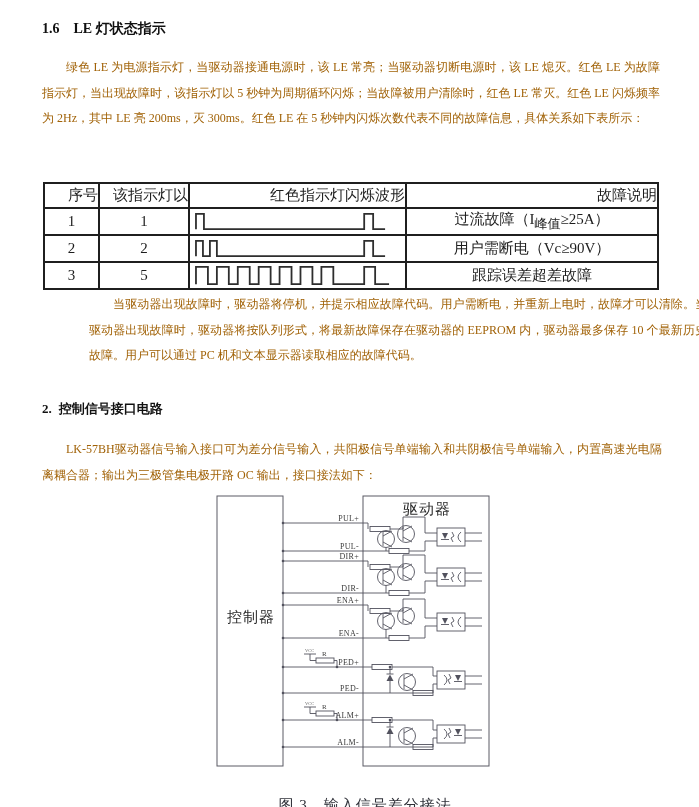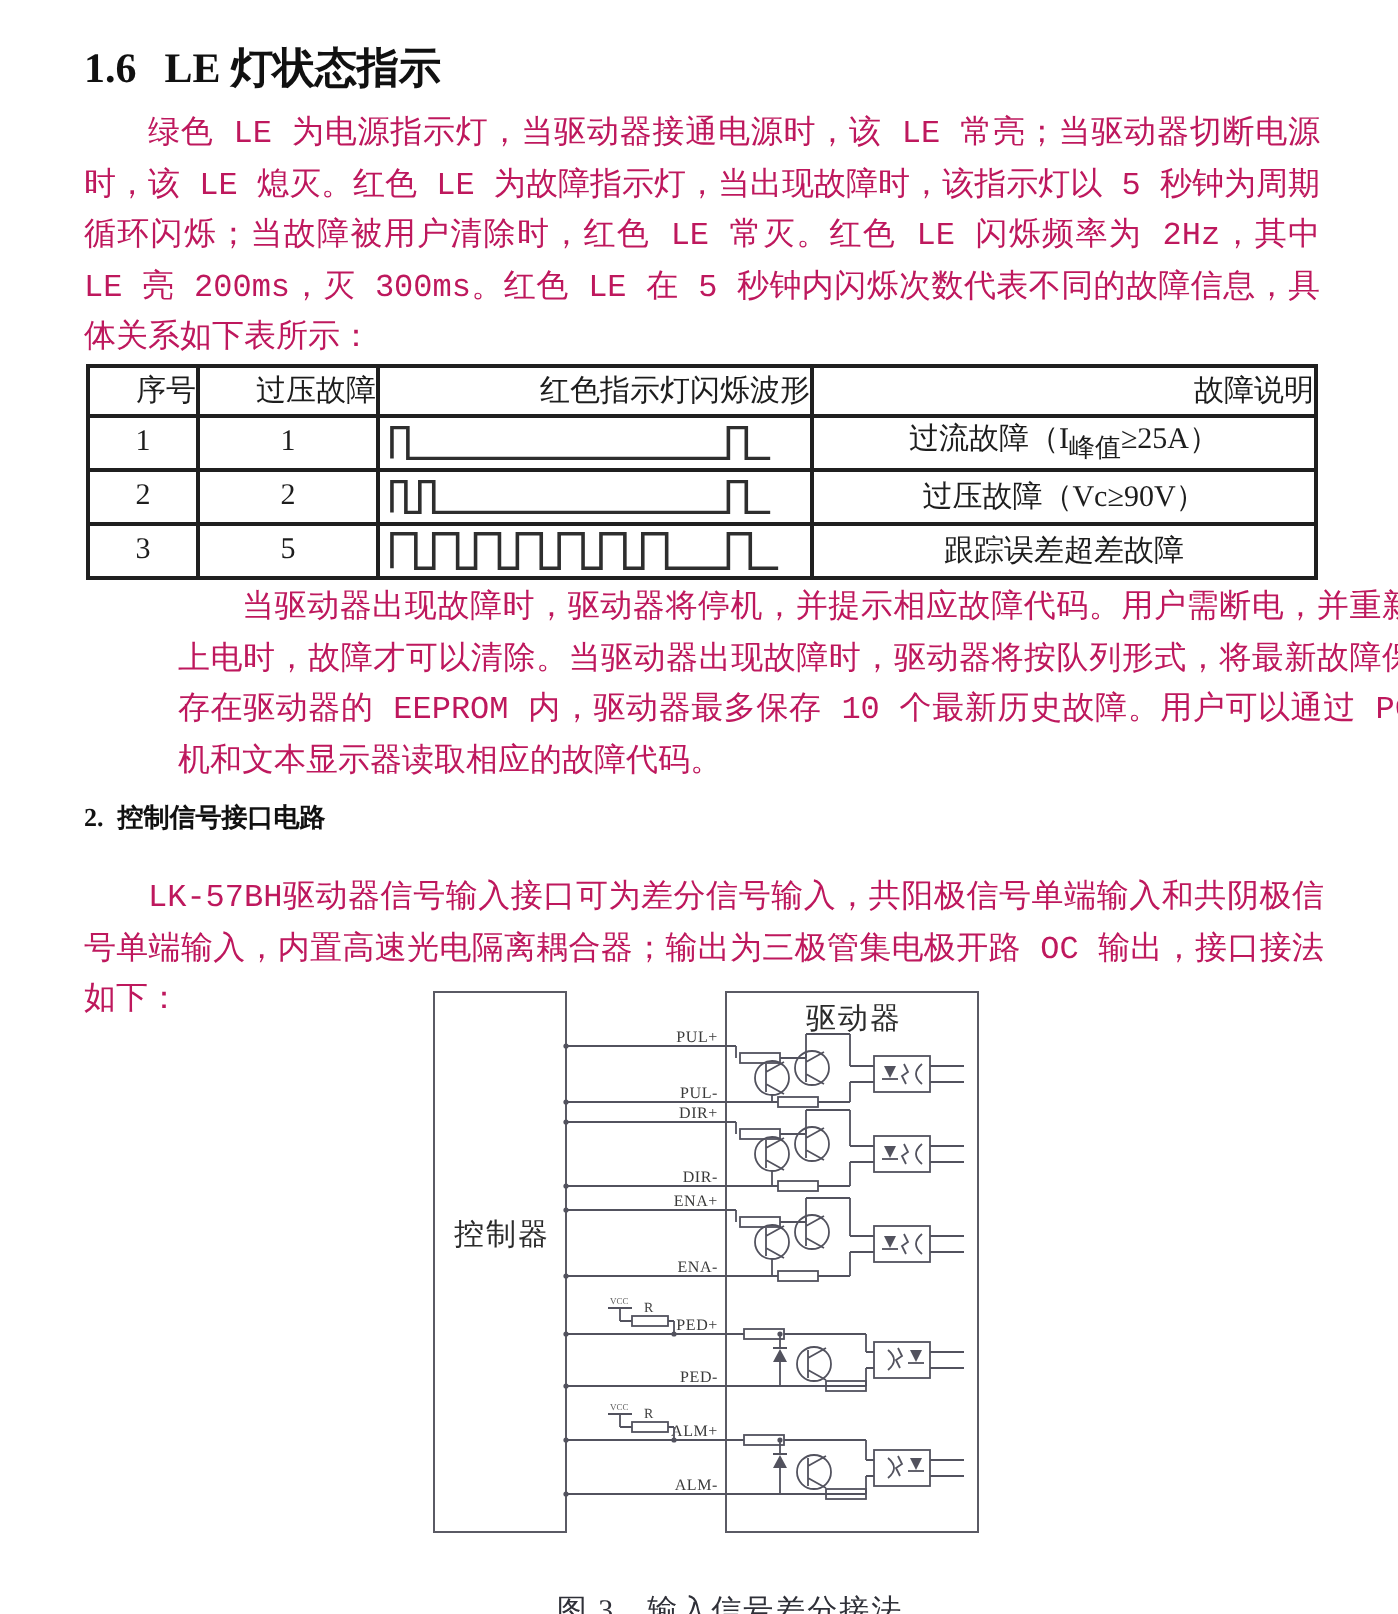--- a/index.html
+++ b/index.html
@@ -2,27 +2,27 @@
 <html><head>
 <meta charset="utf-8">
 <style>
   html,body{margin:0;padding:0;}
   body{
     width:699px;height:807px;position:relative;background:#ffffff;
     font-family:"Liberation Serif","DejaVu Serif",serif;color:#1c1c1c;
     overflow:hidden;
   }
   .abs{position:absolute;}
-  .h1{font-size:21px;font-weight:bold;color:#111;}
+  .h1{font-size:14px;font-weight:bold;color:#111;}
   .h1 .num{margin-right:14px;}
   .h2{font-size:13px;font-weight:bold;color:#111;}
   .h2 .num{margin-right:7px;}
   .para{
-    font-size:16px;line-height:25.6px;text-align:justify;
-    text-indent:2em;color:#be185d;font-family:Liberation Mono, monospace;
+    font-size:12px;line-height:25.6px;text-align:justify;
+    text-indent:2em;color:#a16207;
   }
   table.fault{
     border-collapse:collapse;table-layout:fixed;
     font-size:15px;color:#1d1d1d;
   }
   table.fault td,table.fault th{
     border:2px solid #1f1f1f;padding:0;font-weight:normal;
     text-align:center;vertical-align:middle;overflow:hidden;
   }
   table.fault th{height:23px;text-align:right;}
@@ -52,21 +52,21 @@
 <table class="fault abs" style="left:43px;top:182px;width:614px;">
   <colgroup>
       <col style="width:55px">
       <col style="width:90px">
       <col style="width:217px">
       <col style="width:252px">
     </colgroup>
   <tbody>
       <tr>
     <th>序号</th>
-    <th>过压故障</th>
+    <th>该指示灯以</th>
     <th>红色指示灯闪烁波形</th>
     <th>故障说明</th>
   </tr>
   <tr>
     <td>1</td>
     <td>1</td>
     <td>
       <svg class="wave" viewBox="0 0 216 26" preserveAspectRatio="none">
         <path d="M6,21 L6,5 L14,5 L14,21 L175,21 L175,5 L184,5 L184,21 L196,21"></path>
       </svg>
@@ -77,21 +77,21 @@
   </tr>
   <tr>
     <td>2</td>
     <td>2</td>
     <td>
       <svg class="wave" viewBox="0 0 216 26" preserveAspectRatio="none">
         <path d="M6,21 L6,5 L13,5 L13,21 L20,21 L20,5 L27,5 L27,21 L175,21 L175,5 L184,5 L184,21 L196,21"></path>
       </svg>
     </td>
     <td class="fault-desc">
-      <span>过压故障（Vc≥90V）</span>
+      <span>用户需断电（Vc≥90V）</span>
     </td>
   </tr>
   <tr>
     <td>3</td>
     <td>5</td>
     <td>
       <svg class="wave" viewBox="0 0 216 26" preserveAspectRatio="none">
         <path d="M6,22 L6,4 L18,4 L18,22 L27,22 L27,4 L39,4 L39,22 L48,22 L48,4 L60,4 L60,22 L69,22 L69,4 L81,4 L81,22 L90,22 L90,4 L102,4 L102,22 L111,22 L111,4 L123,4 L123,22 L132,22 L132,4 L144,4 L144,22 L175,22 L175,4 L186,4 L186,22 L200,22"></path>
       </svg>
     </td>

